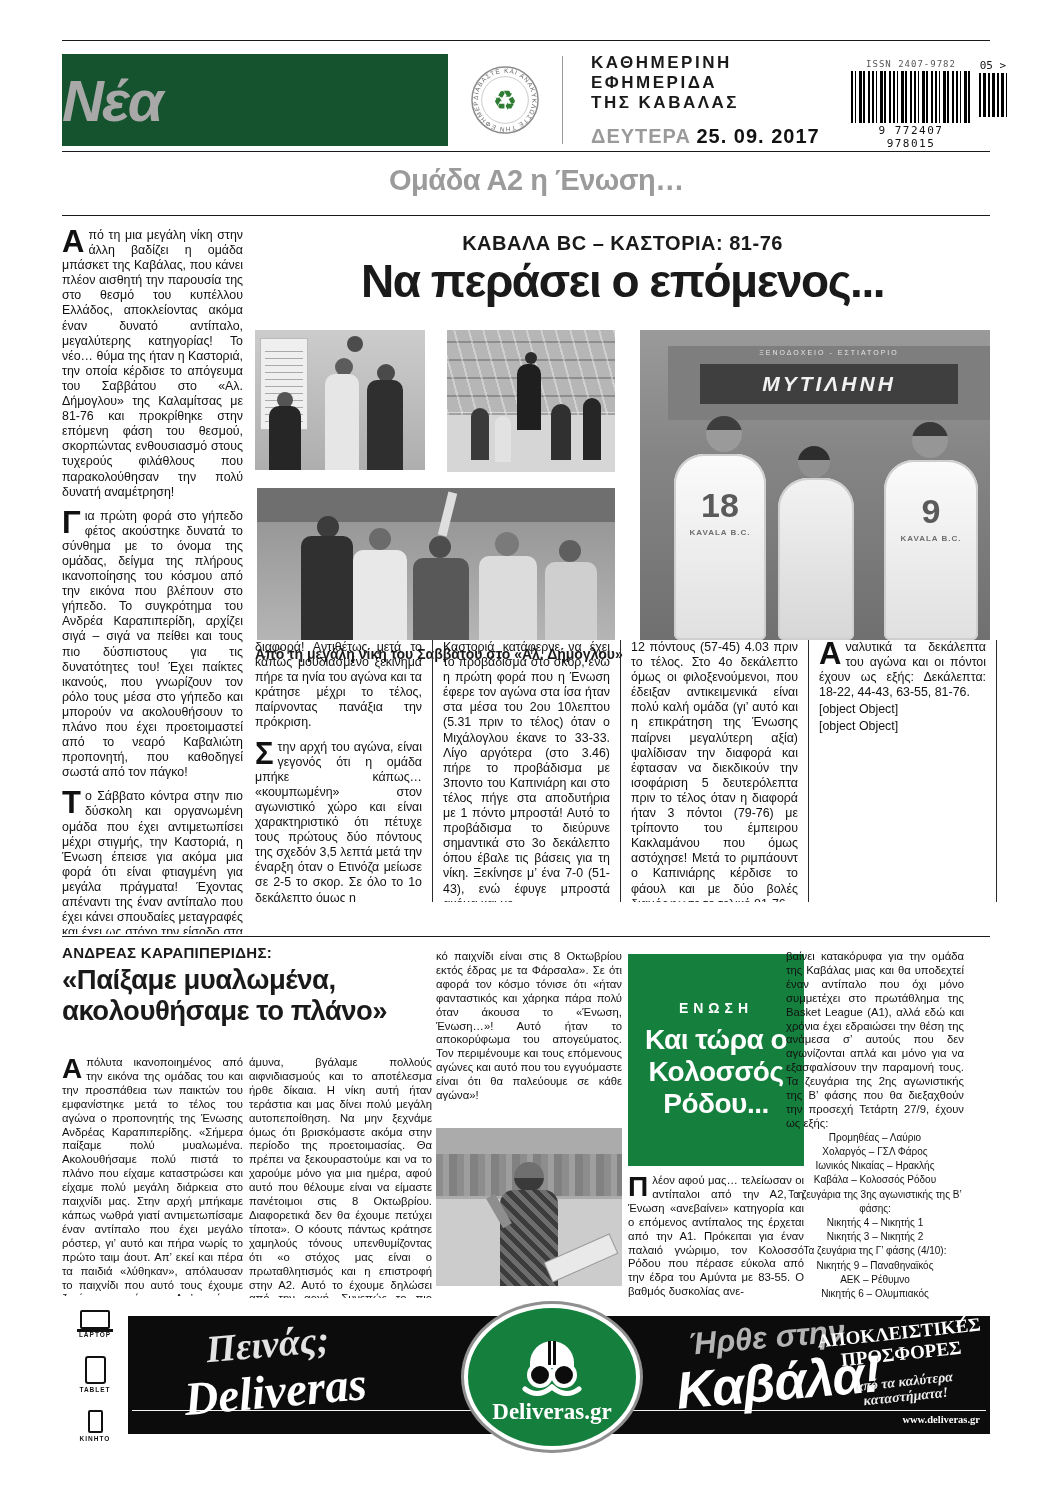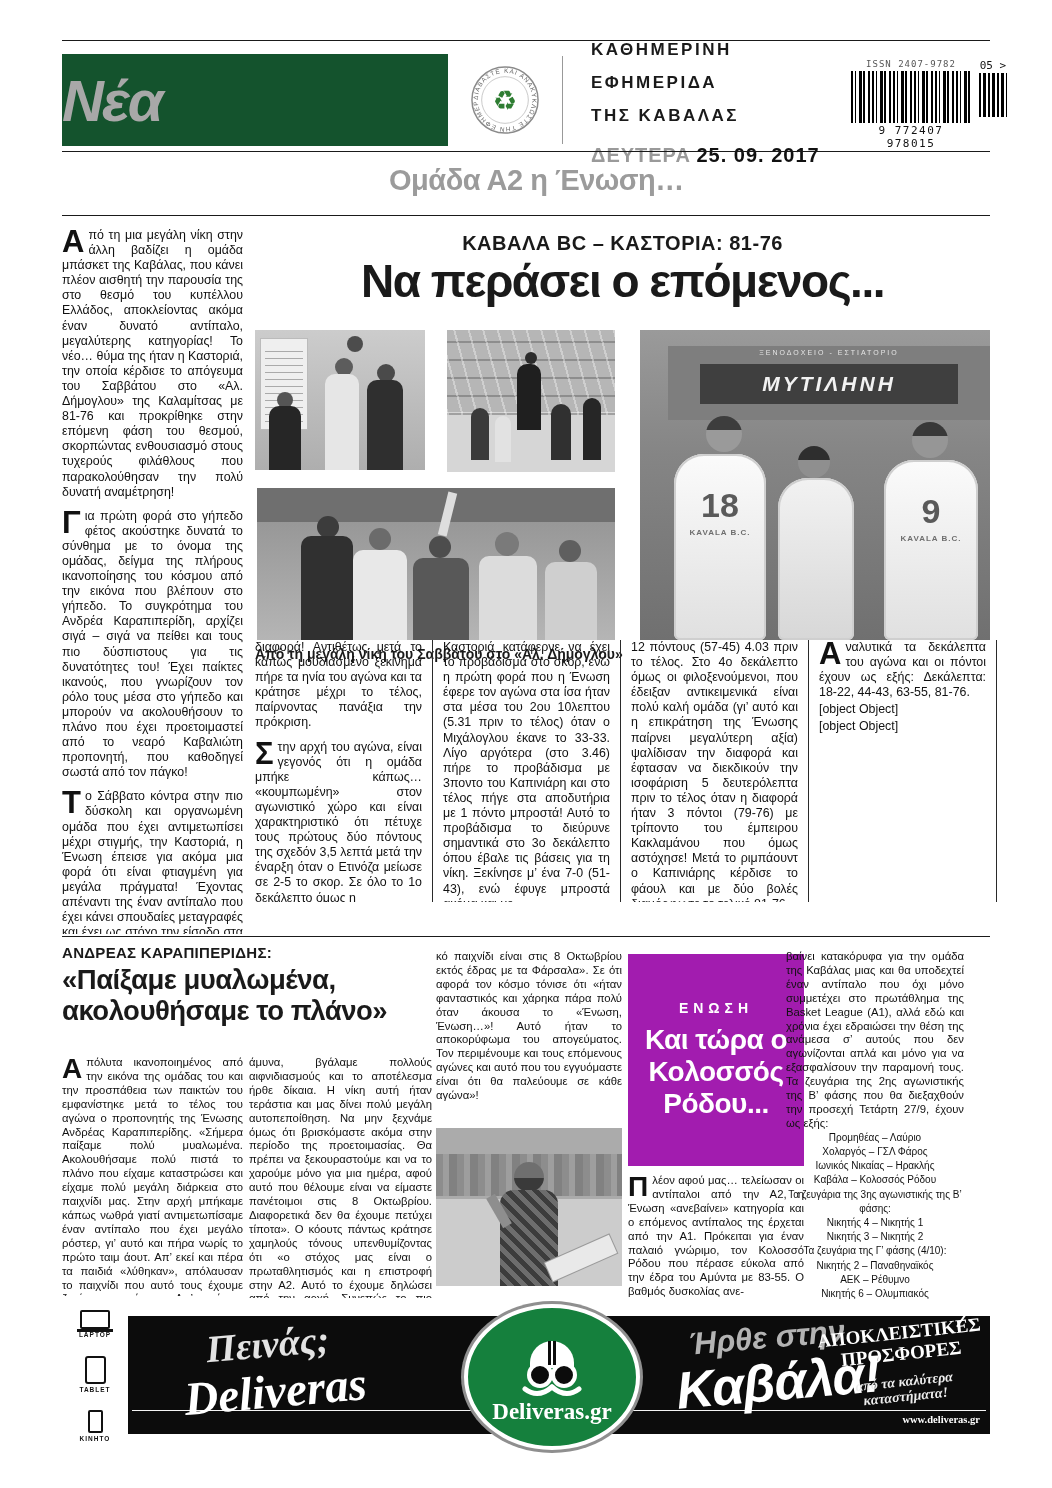--- a/index.html
+++ b/index.html
@@ -8,21 +8,21 @@
   .hrule{position:absolute;left:62px;right:62px;height:1px;background:#1a1a1a;}
 
   
   .masthead{position:absolute;left:62px;top:54px;width:928px;height:92px;display:flex;align-items:center;}
   .logo-box{width:386px;height:92px;background:#14532d;display:flex;align-items:center;flex:none;}
   .logo-light{font-style:italic;font-weight:700;font-size:58px;color:#a8a8a8;letter-spacing:-2px;}
   .logo-bold{font-style:italic;font-weight:700;font-size:58px;color:#fff;letter-spacing:-2px;}
   .recycle{width:70px;height:70px;margin-left:22px;flex:none;}
   .mast-divider{width:1px;height:88px;background:#999;margin-left:22px;flex:none;}
   .mast-info{margin-left:28px;flex:none;width:260px;}
-  .sub1,.sub2{font-weight:700;font-size:17px;letter-spacing:2.5px;color:#1a1a1a;line-height:33px;}
+  .sub1,.sub2{font-weight:700;font-size:17px;letter-spacing:2.5px;color:#1a1a1a;line-height:20px;}
   .dateline{margin-top:12px;font-size:20px;}
   .day{color:#9a9a9a;font-weight:700;letter-spacing:1px;}
   .date{color:#111;font-weight:700;letter-spacing:1px;}
   .barcode-zone{margin-left:auto;display:flex;align-items:flex-start;gap:8px;padding-top:8px;}
   .issn{font-family:"DejaVu Sans Mono",monospace;font-size:9px;color:#555;letter-spacing:1px;text-align:center;margin-bottom:2px;}
   .bars{width:120px;height:52px;background:repeating-linear-gradient(90deg,#000 0 2px,#fff 2px 4px,#000 4px 5px,#fff 5px 8px,#000 8px 11px,#fff 11px 12px,#000 12px 14px,#fff 14px 17px,#000 17px 19px,#fff 19px 21px);}
   .digits{font-family:"DejaVu Sans Mono",monospace;font-size:11px;letter-spacing:1.5px;color:#111;margin-top:1px;text-align:center;}
   .addon-label{font-family:"DejaVu Sans Mono",monospace;font-size:11px;color:#111;text-align:center;margin-bottom:1px;}
   .bars.small{width:28px;height:44px;background:repeating-linear-gradient(90deg,#000 0 2px,#fff 2px 4px,#000 4px 7px,#fff 7px 9px);}
 
@@ -79,21 +79,21 @@
   .colA{position:absolute;left:62px;top:1056px;width:181px;height:240px;overflow:hidden;}
   .colB{position:absolute;left:249px;top:1056px;width:183px;height:242px;overflow:hidden;}
   .colC{position:absolute;left:436px;top:950px;width:186px;height:176px;overflow:hidden;}
   .coach-photo{position:absolute;left:436px;top:1128px;width:186px;height:158px;overflow:hidden;
                background:linear-gradient(180deg,#ababab 0 45%,#cccccc 45% 100%);}
   .crowdband{position:absolute;left:0;top:26px;right:0;height:42px;
              background:repeating-linear-gradient(90deg,#8d8d8d 0 7px,#9e9e9e 7px 13px,#818181 13px 21px);}
   .plaid{position:absolute;left:64px;top:62px;width:58px;height:96px;border-radius:14px 14px 0 0;
          background:repeating-linear-gradient(45deg,#3c3c3c 0 5px,#6d6d6d 5px 10px),repeating-linear-gradient(-45deg,#4a4a4a 0 5px,transparent 5px 10px);}
   .floor-sign{position:absolute;right:6px;bottom:18px;width:70px;height:20px;background:#e9e9e9;transform:rotate(-24deg);box-shadow:0 0 0 1px #9a9a9a;}
-  .union-box{position:absolute;left:628px;top:954px;width:176px;height:212px;background:#a21caf;
+  .union-box{position:absolute;left:628px;top:954px;width:176px;height:212px;background:#15803d;
              display:flex;flex-direction:column;align-items:center;justify-content:center;text-align:center;}
   .union-kicker{color:#fff;font-size:14px;font-weight:700;letter-spacing:5px;margin-bottom:8px;}
   .union-title{color:#fff;font-size:28px;font-weight:700;line-height:32px;letter-spacing:-0.5px;width:150px;}
   .union-para{position:absolute;left:628px;top:1174px;width:176px;height:124px;overflow:hidden;}
   .colE{position:absolute;left:772px;top:950px;width:178px;height:350px;overflow:hidden;margin-left:14px;}
   .fixline{font-size:10px;line-height:14.2px;text-align:center;color:#111;}
 
   
   .ad{position:absolute;left:62px;top:1306px;width:928px;height:140px;}
   .ad-devices{position:absolute;left:0;top:2px;width:66px;height:136px;background:#fff;display:flex;
@@ -295,21 +295,21 @@
   <div class="colE">
     <p class="btext">βαίνει κατακόρυφα για την ομάδα της Καβάλας μιας και θα υποδεχτεί έναν αντίπαλο που όχι μόνο συμμετέχει στο πρωτάθλημα της Basket League (Α1), αλλά εδώ και χρόνια έχει εδραιώσει την θέση της ανάμεσα σ’ αυτούς που δεν αγωνίζονται απλά και μόνο για να εξασφαλίσουν την παραμονή τους. Τα ζευγάρια της 2ης αγωνιστικής της Β’ φάσης που θα διεξαχθούν την προσεχή Τετάρτη 27/9, έχουν ως εξής:</p>
     <div class="fixline">Προμηθέας – Λαύριο</div>
     <div class="fixline">Χολαργός – ΓΣΛ Φάρος</div>
     <div class="fixline">Ιωνικός Νικαίας – Ηρακλής</div>
     <div class="fixline">Καβάλα – Κολοσσός Ρόδου</div>
     <div class="fixline">Τα ζευγάρια της 3ης αγωνιστικής της Β’ φάσης:</div>
     <div class="fixline">Νικητής 4 – Νικητής 1</div>
     <div class="fixline">Νικητής 3 – Νικητής 2</div>
     <div class="fixline">Τα ζευγάρια της Γ’ φάσης (4/10):</div>
-    <div class="fixline">Νικητής 2 – Παναθηναϊκός</div>
+    <div class="fixline">Νικητής 9 – Παναθηναϊκός</div>
     <div class="fixline">ΑΕΚ – Ρέθυμνο</div>
     <div class="fixline">Νικητής 6 – Ολυμπιακός</div>
 
   </div>
 
   <div class="ad">
     <div class="ad-devices">
       <div class="dev">
         <div class="ic-laptop"></div>
         <div class="dev-label">LAPTOP</div>

